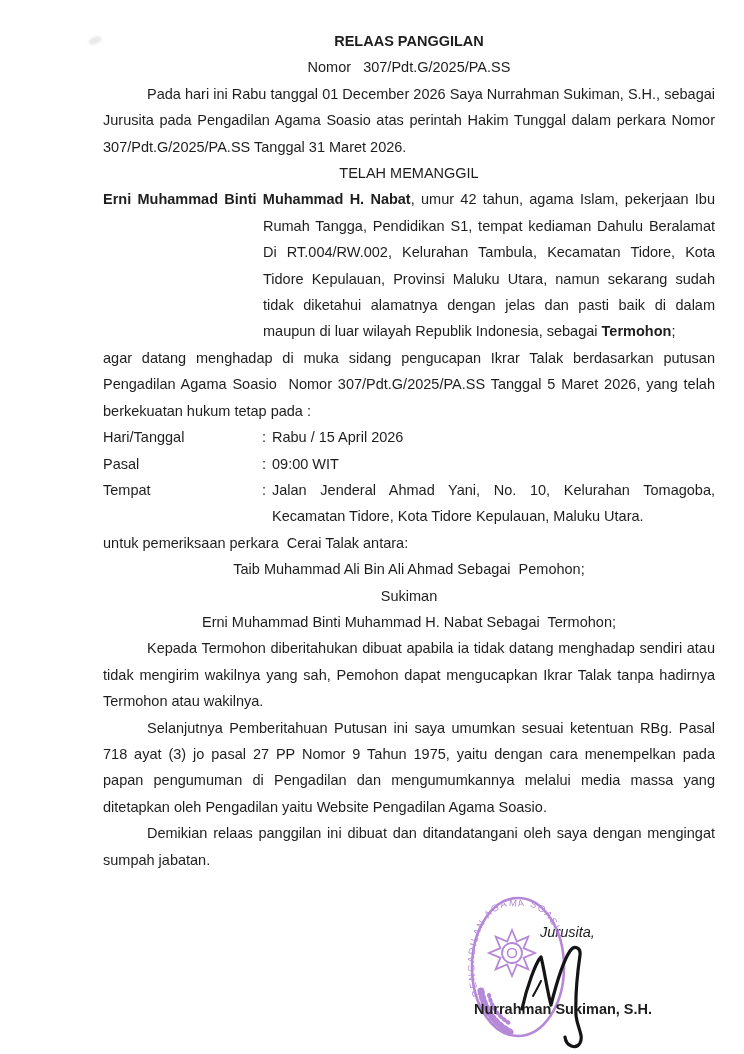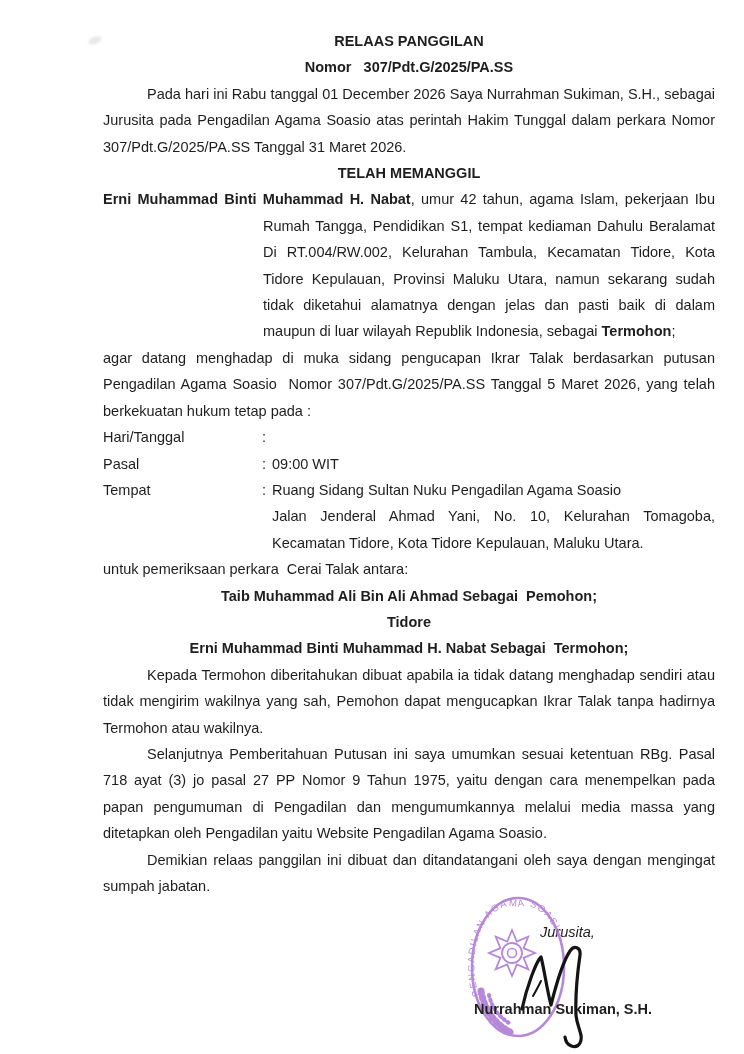--- a/index.html
+++ b/index.html
@@ -11,21 +11,21 @@
     font-size:14.5px;
     line-height:26.4px;
     color:#1e1e1e;
     overflow:hidden;
     margin:0 auto;
   }
   .content{
     position:absolute;
     left:103px; right:29px; top:28px;
   }
-  .t-center{text-align:center;font-weight:bold;}
+  .t-center{text-align:center;}
   .bold{font-weight:700;}
   p,div.ln{margin:0;padding:0;}
   .jp{text-align:justify;}
   .ind{text-indent:44px;}
   .hang{margin-left:160px;text-indent:-160px;}
   .srow{display:flex;}
   .srow .lbl{width:159px;flex:none;}
   .srow .col{width:10px;flex:none;}
   .srow .val{flex:1;}
   .fjust{text-align:justify;text-align-last:justify;}
@@ -55,40 +55,40 @@
     <div class="ln t-center">TELAH MEMANGGIL</div>
 
     <p class="jp hang"><span class="bold">Erni Muhammad Binti Muhammad H. Nabat</span><span>, umur 42 tahun, agama Islam, pekerjaan Ibu Rumah Tangga, Pendidikan S1, tempat kediaman Dahulu Beralamat Di RT.004/RW.002, Kelurahan Tambula, Kecamatan Tidore, Kota Tidore Kepulauan, Provinsi Maluku Utara, namun sekarang sudah tidak diketahui alamatnya dengan jelas dan pasti baik di dalam maupun di luar wilayah Republik Indonesia, sebagai </span><span class="bold">Termohon</span><span>;</span></p>
 
     <p class="jp">agar datang menghadap di muka sidang pengucapan Ikrar Talak berdasarkan putusan Pengadilan Agama Soasio&nbsp; Nomor 307/Pdt.G/2025/PA.SS Tanggal 5 Maret 2026, yang telah berkekuatan hukum tetap pada :</p>
 
     <div>
       <div class="srow">
         <span class="lbl">Hari/Tanggal</span>
         <span class="col">:</span>
+        <span class="val">Rabu / 15 April 2026</span>
       </div>
       <div class="srow">
         <span class="lbl">Pasal</span>
         <span class="col">:</span>
         <span class="val">09:00 WIT</span>
       </div>
       <div class="srow">
         <span class="lbl">Tempat</span>
         <span class="col">:</span>
         <span class="val">
-          <div class="ln">Ruang Sidang Sultan Nuku Pengadilan Agama Soasio</div>
           <div class="ln fjust">Jalan Jenderal Ahmad Yani, No. 10, Kelurahan Tomagoba,</div>
           <div class="ln">Kecamatan Tidore, Kota Tidore Kepulauan, Maluku Utara.</div>
         </span>
       </div>
     </div>
 
     <div class="ln">untuk pemeriksaan perkara&nbsp; Cerai Talak antara:</div>
     <div class="ln t-center">Taib Muhammad Ali Bin Ali Ahmad Sebagai&nbsp; Pemohon;</div>
-    <div class="ln t-center">Tidore</div>
+    <div class="ln t-center">Sukiman</div>
     <div class="ln t-center">Erni Muhammad Binti Muhammad H. Nabat Sebagai&nbsp; Termohon;</div>
 
     <p class="jp ind">Kepada Termohon diberitahukan dibuat apabila ia tidak datang menghadap sendiri atau tidak mengirim wakilnya yang sah, Pemohon dapat mengucapkan Ikrar Talak tanpa hadirnya Termohon atau wakilnya.</p>
     <p class="jp ind">Selanjutnya Pemberitahuan Putusan ini saya umumkan sesuai ketentuan RBg. Pasal 718 ayat (3) jo pasal 27 PP Nomor 9 Tahun 1975, yaitu dengan cara menempelkan pada papan pengumuman di Pengadilan dan mengumumkannya melalui media massa yang ditetapkan oleh Pengadilan yaitu Website Pengadilan Agama Soasio.</p>
     <p class="jp ind">Demikian relaas panggilan ini dibuat dan ditandatangani oleh saya dengan mengingat sumpah jabatan.</p>
   </div>
 
   <div class="sigblock">
     <div class="sig-role">Jurusita,</div>
 

